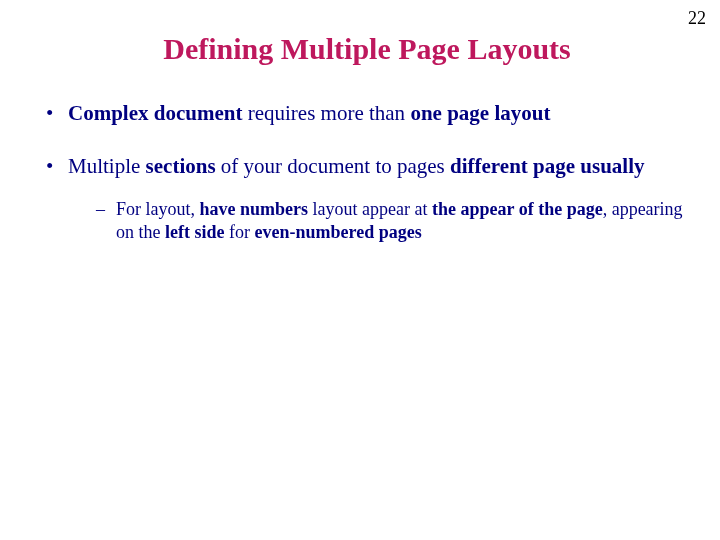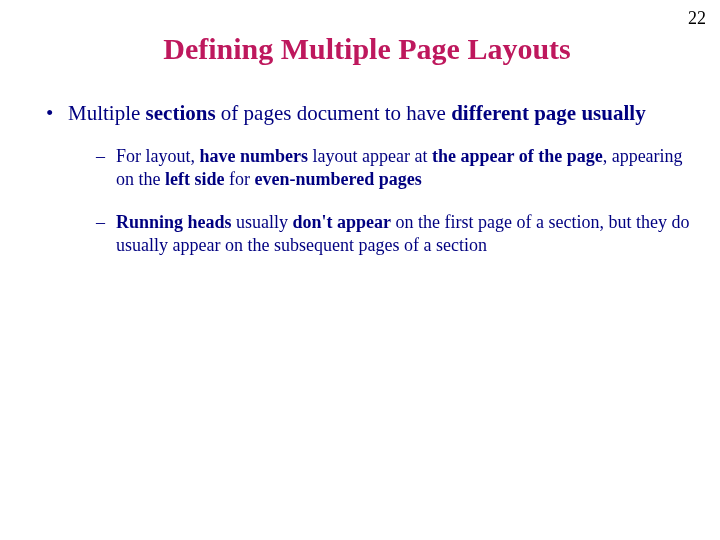--- a/index.html
+++ b/index.html
@@ -80,33 +80,33 @@
 <body>
 
 <div class="slide">
 
   <div class="page-number">22</div>
 
   <div class="title">Defining Multiple Page Layouts</div>
 
   <ul class="level1">
 
+    <li>
+      <span class="b">Complex document</span><span> requires more than </span><span class="b">one page layout</span>
+    </li>
 
     <li>
-      <span>Multiple </span><span class="b">sections</span><span> of pages document to have </span><span class="b">different page usually</span>
+      <span>Multiple </span><span class="b">sections</span><span> of your document to pages </span><span class="b">different page usually</span>
 
       <ul class="level2">
 
         <li>
           <span>For layout, </span><span class="b">have numbers</span><span> layout appear at </span><span class="b">the appear of the page</span><span>, appearing on the </span><span class="b">left side</span><span> for </span><span class="b">even-numbered pages</span>
         </li>
 
 
-        <li>
-          <span class="b">Running heads</span><span> usually </span><span class="b">don't appear</span><span> on the first page of a section, but they do usually appear on the subsequent pages of a section</span>
-        </li>
 
       </ul>
     </li>
 
   </ul>
 
 </div>
 
 </body></html>

